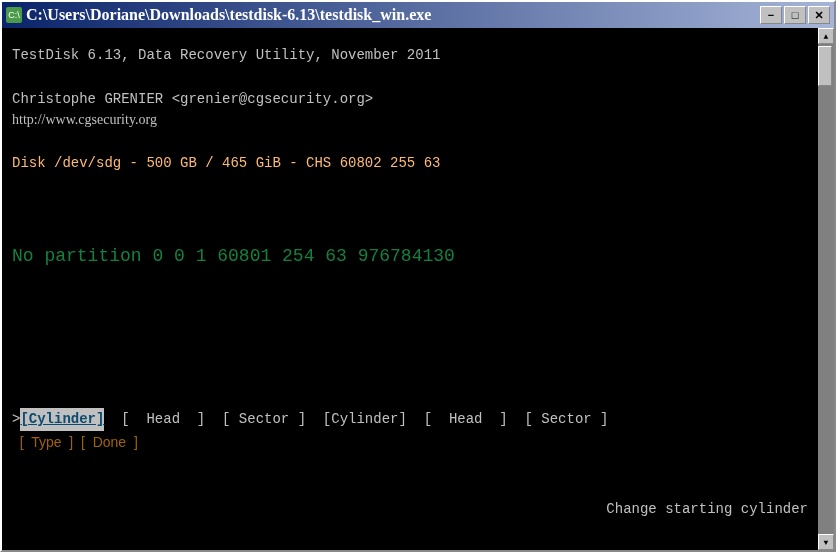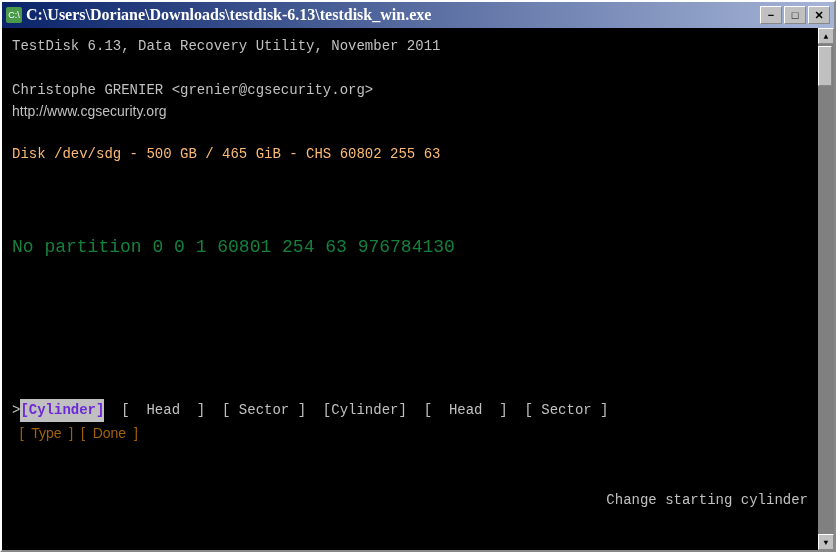--- a/index.html
+++ b/index.html
@@ -124,21 +124,21 @@
       border: 1px solid #888;
       border-top-color: #fff;
       border-left-color: #fff;
       position: absolute;
       top: 2px;
       left: 0;
     }
 
     .terminal-inner {
       flex: 1;
-      padding: 8px 10px;
+      padding: 17px 10px;
       overflow: hidden;
     }
   </style>
 </head>
 <body>
 
 <div class="window">
 
   <div class="titlebar">
     <div class="titlebar-left">
@@ -156,21 +156,21 @@
 
   <div class="terminal-area">
     <div class="terminal-inner">
 
       <div style="color:#c0c0c0; font-size:14px; font-family:'Courier New',monospace; line-height:1.45;">
         <span>TestDisk 6.13, Data Recovery Utility, November 2011</span>
       </div>
       <div style="color:#c0c0c0; font-size:14px; font-family:'Courier New',monospace; line-height:1.45;margin-top:24px;">
         <span>Christophe GRENIER &lt;grenier@cgsecurity.org&gt;</span>
       </div>
-      <div style="color:#c0c0c0; font-size:14px; font-family:Liberation Sans, sans-serif; line-height:1.45;">
+      <div style="color:#c0c0c0; font-size:14px; font-family:Liberation Serif, serif; line-height:1.45;">
         <span>http://www.cgsecurity.org</span>
       </div>
       <div style="line-height:1.45;">&nbsp;</div>
       <div style="color:#fdba74; font-size:14px; font-family:'Courier New',monospace; line-height:1.45;">
         <span>Disk /dev/sdg - 500 GB / 465 GiB - CHS 60802 255 63</span>
       </div>
       <div style="line-height:1.45;">&nbsp;</div>
       <div style="line-height:1.45;">&nbsp;</div>
       <div style="line-height:1.45;">&nbsp;</div>
       <div style="color:#15803d; font-size:18px; font-family:'Courier New',monospace; line-height:1.45;">
@@ -178,21 +178,21 @@
       </div>
       <div style="line-height:1.45;">&nbsp;</div>
       <div style="line-height:1.45;">&nbsp;</div>
       <div style="line-height:1.45;">&nbsp;</div>
       <div style="line-height:1.45;">&nbsp;</div>
       <div style="line-height:1.45;">&nbsp;</div>
       <div style="line-height:1.45;">&nbsp;</div>
 
       <div style="color:#c0c0c0; font-size:14px; font-family:'Courier New',monospace; line-height:1.6; display:flex; align-items:center;">
         <span style="color:#c0c0c0;">&gt;</span>
-          <span style="background:#c0c0c0; color:#6d28d9; font-weight:bold;">[Cylinder]</span>
+          <span style="background:#c0c0c0; color:#0c4a6e; font-weight:bold;text-decoration:underline;">[Cylinder]</span>
           <span>&nbsp; [&nbsp; Head &nbsp;] &nbsp;[ Sector ]&nbsp; [Cylinder] &nbsp;[&nbsp; Head &nbsp;] &nbsp;[ Sector ]</span>
       </div>
 
       <div style="color:#a16207; font-size:14px; font-family:Liberation Sans, sans-serif; line-height:1.6;">
         <span>&nbsp; [&nbsp; Type &nbsp;] &nbsp;[&nbsp; Done &nbsp;]</span>
       </div>
 
       <div style="line-height:1.45;">&nbsp;</div>
       <div style="line-height:1.45;">&nbsp;</div>
 

